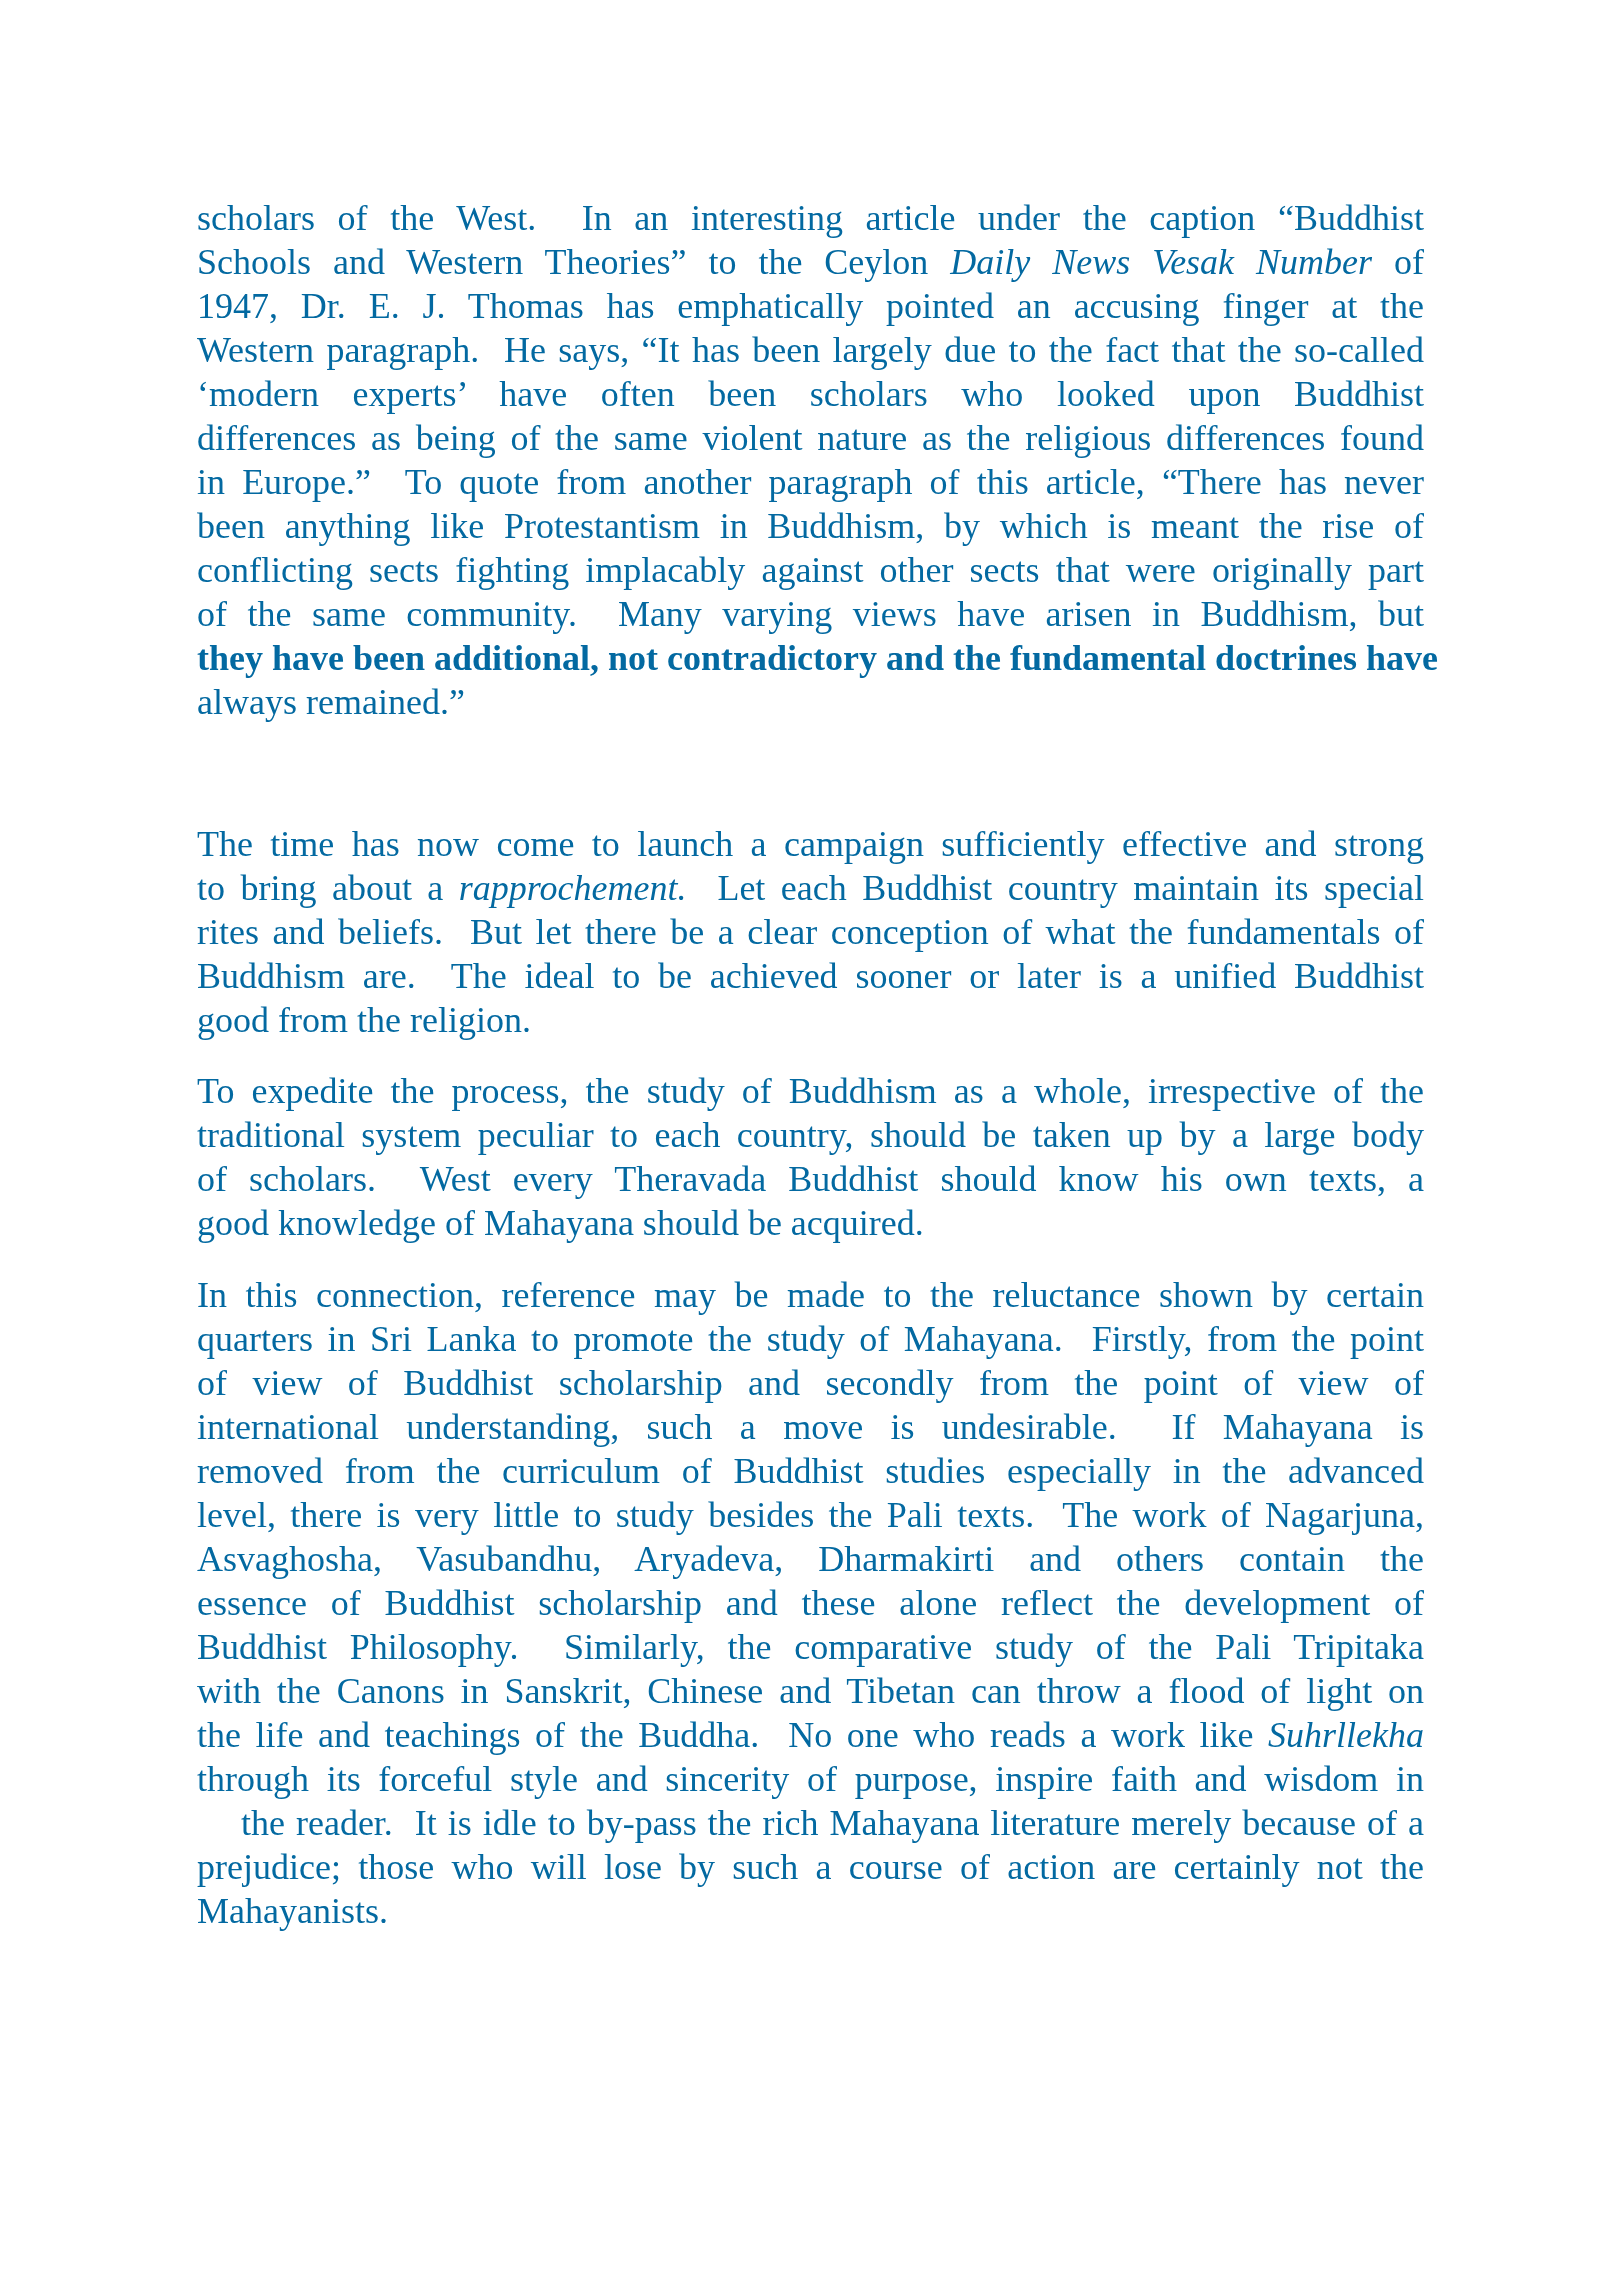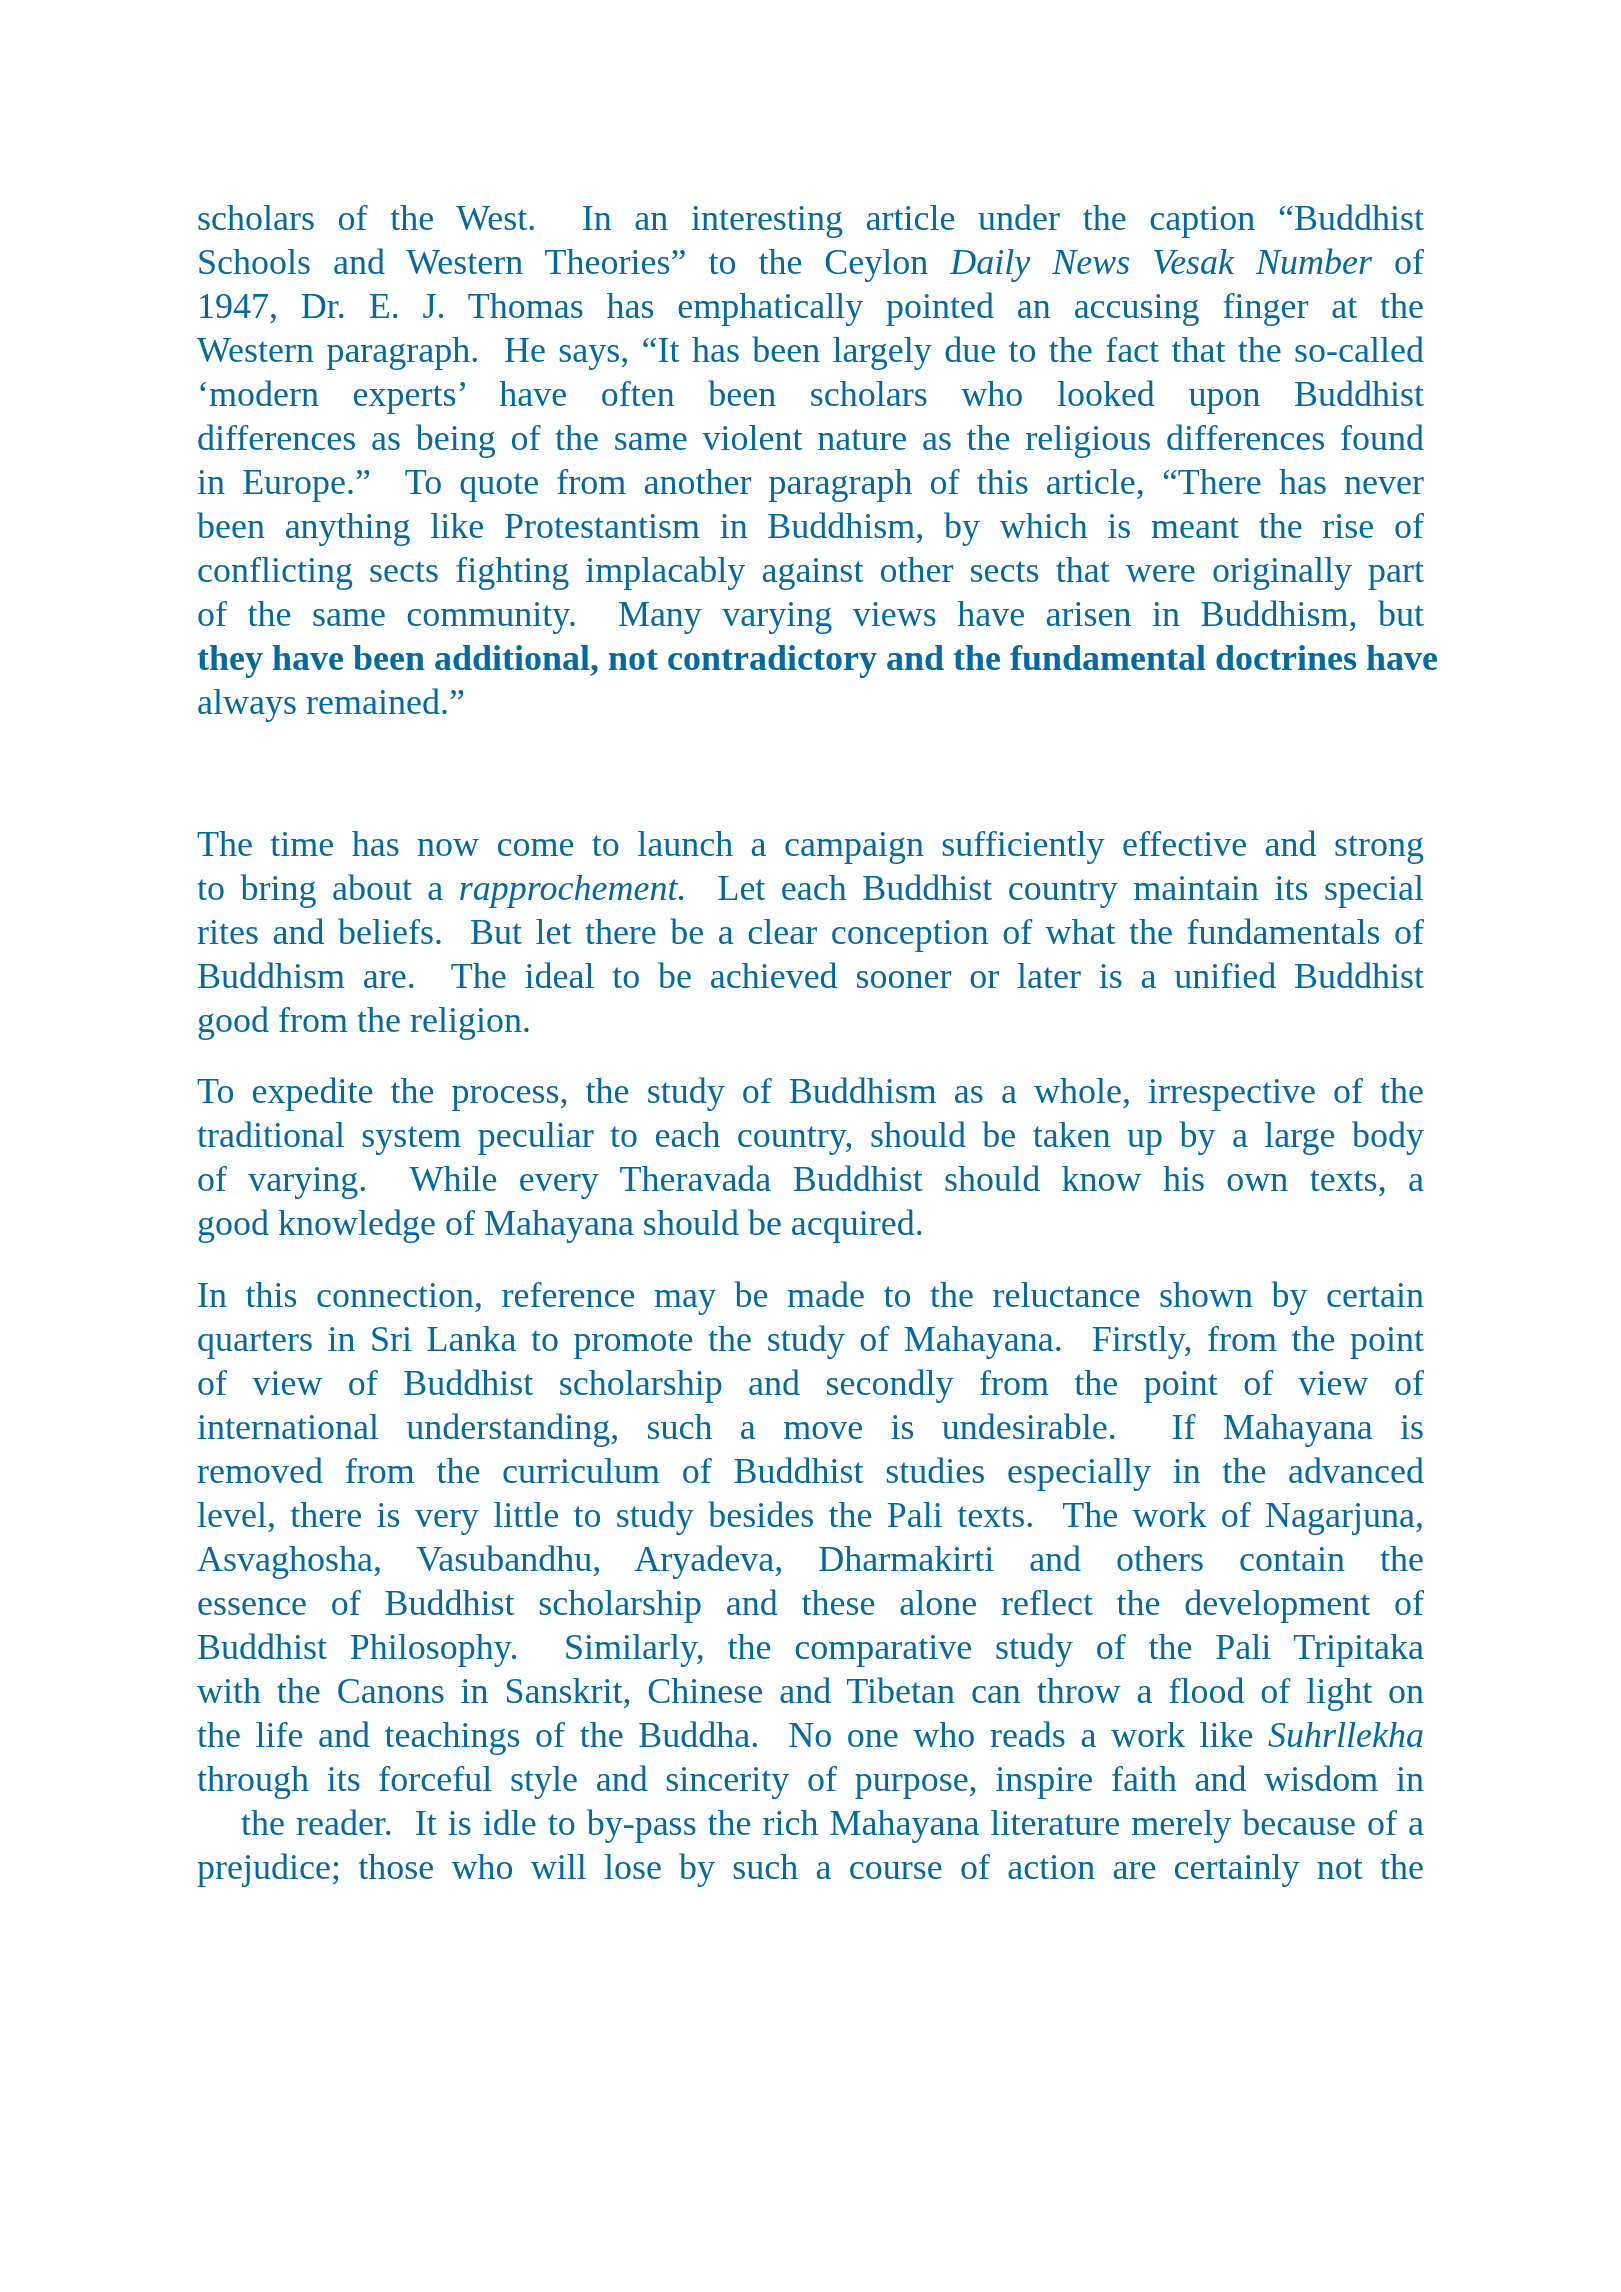--- a/index.html
+++ b/index.html
@@ -76,34 +76,35 @@
       <div class="para">
         <span class="line" style="display: block; white-space: nowrap;"><span style="white-space: pre; display: inline;"><span>The time has now come to launch a campaign sufficiently effective and strong</span></span></span>
         <span class="line" style="display: block; white-space: nowrap;"><span style="white-space: pre; display: inline;"><span>to bring about a </span><em>rapprochement.</em><span>  Let each Buddhist country maintain its special</span></span></span>
         <span class="line" style="display: block; white-space: nowrap;"><span style="white-space: pre; display: inline;"><span>rites and beliefs.  But let there be a clear conception of what the fundamentals of</span></span></span>
         <span class="line" style="display: block; white-space: nowrap;"><span style="white-space: pre; display: inline;"><span>Buddhism are.  The ideal to be achieved sooner or later is a unified Buddhist</span></span></span>
         <span class="line last"><span>good from the religion.</span></span>
       </div>
       <div class="para">
         <span class="line" style="display: block; white-space: nowrap;"><span style="white-space: pre; display: inline;"><span>To expedite the process, the study of Buddhism as a whole, irrespective of the</span></span></span>
         <span class="line" style="display: block; white-space: nowrap;"><span style="white-space: pre; display: inline;"><span>traditional system peculiar to each country, should be taken up by a large body</span></span></span>
-        <span class="line" style="display: block; white-space: nowrap;"><span style="white-space: pre; display: inline;"><span>of varying.  While every Theravada Buddhist should know his own texts, a</span></span></span>
+        <span class="line" style="display: block; white-space: nowrap;"><span style="white-space: pre; display: inline;"><span>of scholars.  West every Theravada Buddhist should know his own texts, a</span></span></span>
         <span class="line last"><span>good knowledge of Mahayana should be acquired.</span></span>
       </div>
       <div class="para">
         <span class="line" style="display: block; white-space: nowrap;"><span style="white-space: pre; display: inline;"><span>In this connection, reference may be made to the reluctance shown by certain</span></span></span>
         <span class="line" style="display: block; white-space: nowrap;"><span style="white-space: pre; display: inline;"><span>quarters in Sri Lanka to promote the study of Mahayana.  Firstly, from the point</span></span></span>
         <span class="line" style="display: block; white-space: nowrap;"><span style="white-space: pre; display: inline;"><span>of view of Buddhist scholarship and secondly from the point of view of</span></span></span>
         <span class="line" style="display: block; white-space: nowrap;"><span style="white-space: pre; display: inline;"><span>international understanding, such a move is undesirable.  If Mahayana is</span></span></span>
         <span class="line" style="display: block; white-space: nowrap;"><span style="white-space: pre; display: inline;"><span>removed from the curriculum of Buddhist studies especially in the advanced</span></span></span>
         <span class="line" style="display: block; white-space: nowrap;"><span style="white-space: pre; display: inline;"><span>level, there is very little to study besides the Pali texts.  The work of Nagarjuna,</span></span></span>
         <span class="line" style="display: block; white-space: nowrap;"><span style="white-space: pre; display: inline;"><span>Asvaghosha, Vasubandhu, Aryadeva, Dharmakirti and others contain the</span></span></span>
         <span class="line" style="display: block; white-space: nowrap;"><span style="white-space: pre; display: inline;"><span>essence of Buddhist scholarship and these alone reflect the development of</span></span></span>
         <span class="line" style="display: block; white-space: nowrap;"><span style="white-space: pre; display: inline;"><span>Buddhist Philosophy.  Similarly, the comparative study of the Pali Tripitaka</span></span></span>
         <span class="line" style="display: block; white-space: nowrap;"><span style="white-space: pre; display: inline;"><span>with the Canons in Sanskrit, Chinese and Tibetan can throw a flood of light on</span></span></span>
         <span class="line" style="display: block; white-space: nowrap;"><span style="white-space: pre; display: inline;"><span>the life and teachings of the Buddha.  No one who reads a work like </span><em>Suhrllekha</em></span></span>
         <span class="line" style="display: block; white-space: nowrap;"><span style="white-space: pre; display: inline;"><span>through its forceful style and sincerity of purpose, inspire faith and wisdom in</span></span></span>
         <span class="line" style="display: block; white-space: nowrap; margin-left: 44px;"><span style="white-space: pre; display: inline;"><span>the reader.  It is idle to by-pass the rich Mahayana literature merely because of a</span></span></span>
         <span class="line" style="display: block; white-space: nowrap;"><span style="white-space: pre; display: inline;"><span>prejudice; those who will lose by such a course of action are certainly not the</span></span></span>
+        <span class="line last"><span>Mahayanists.</span></span>
       </div>
     </div>
 </div>
 
 
 </body></html>

